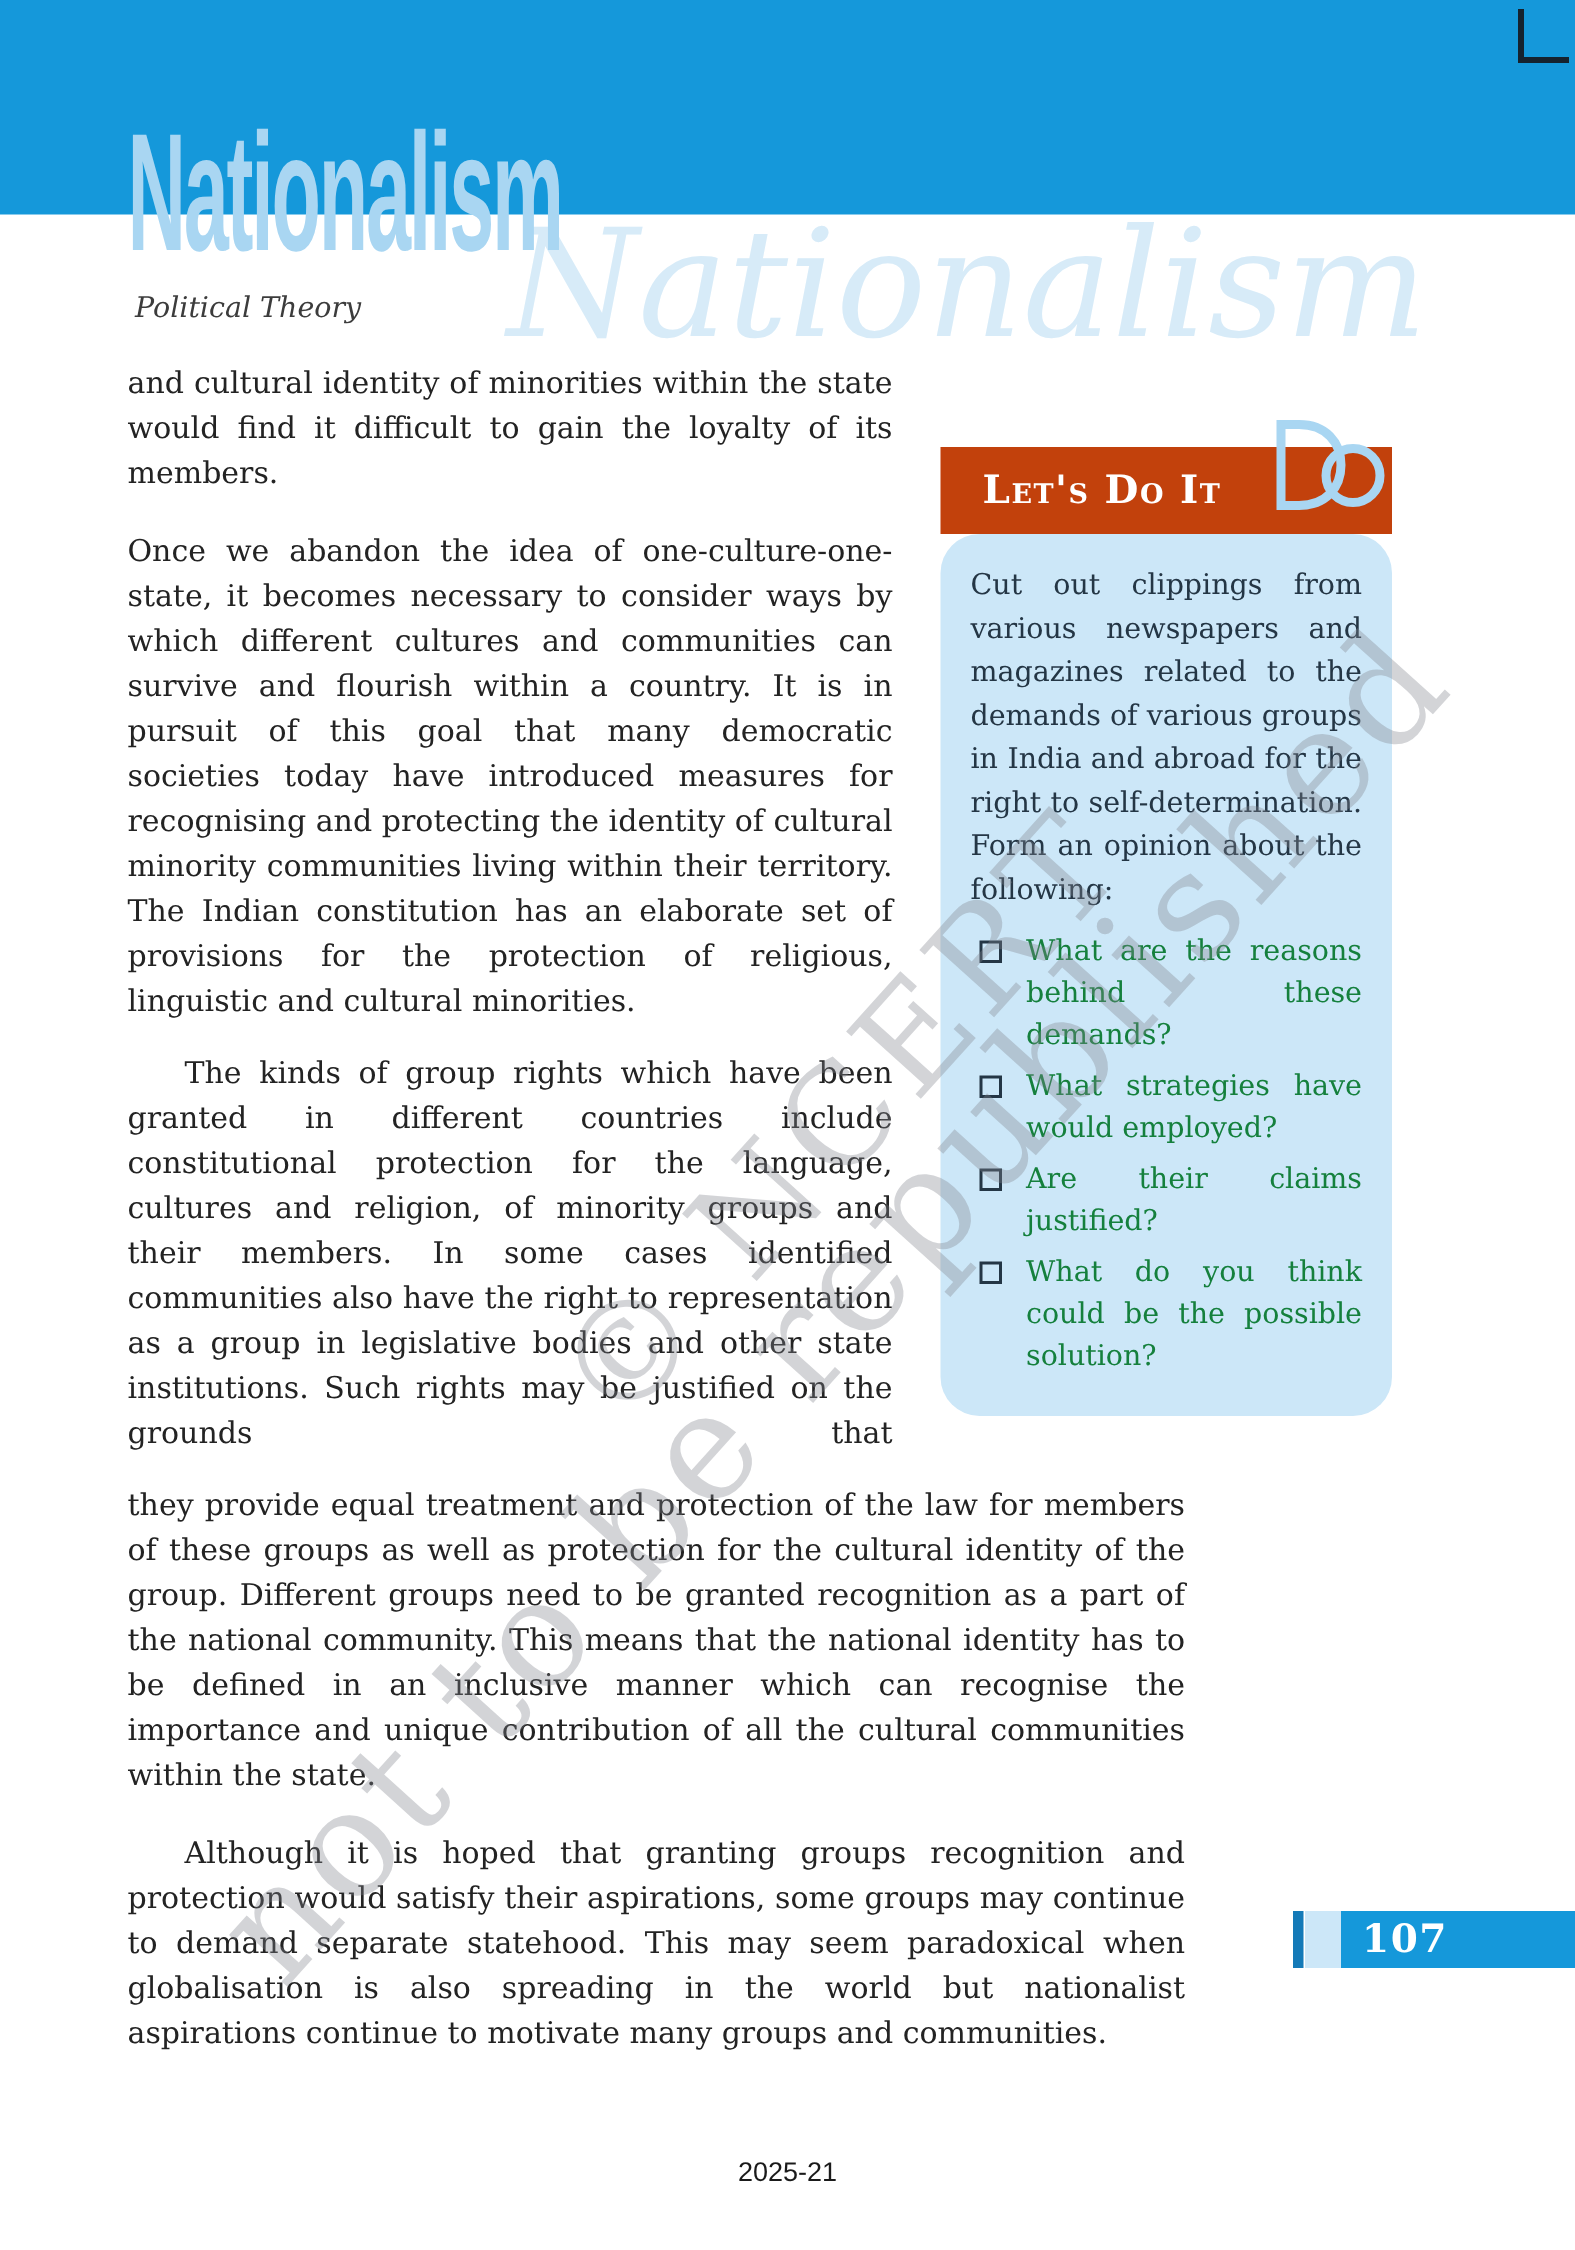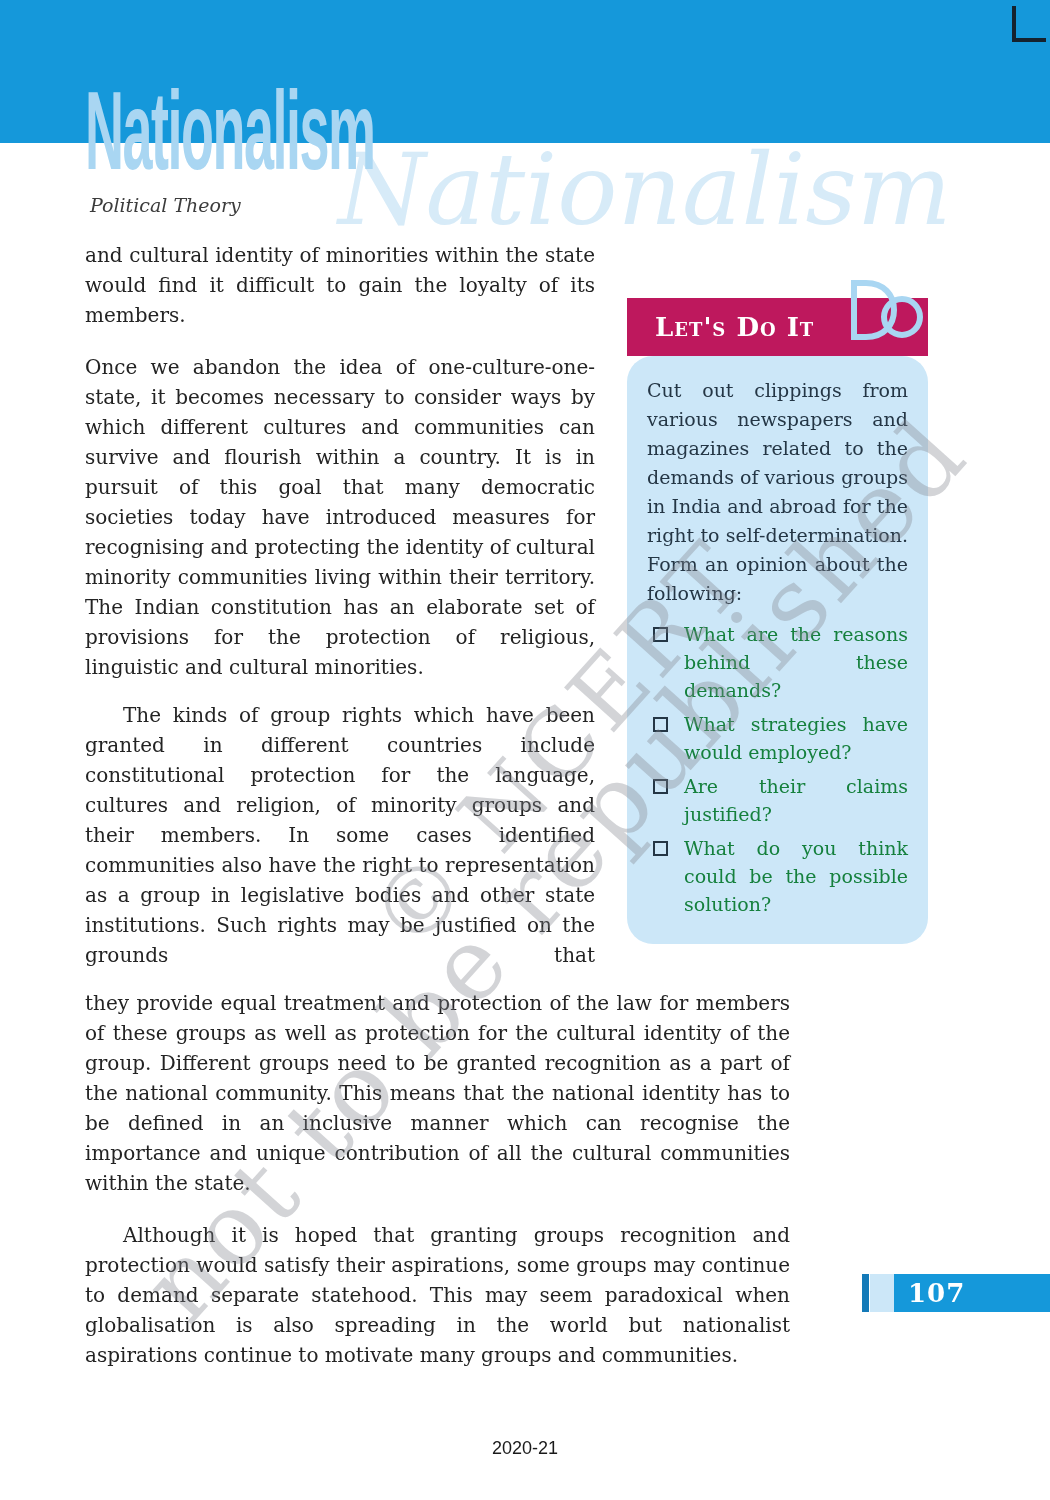--- a/index.html
+++ b/index.html
@@ -44,21 +44,21 @@
     font-size:26px; line-height:38px; color:#7e8a94; font-weight:bold;
     font-variant:small-caps; letter-spacing:0.5px;
   }
   .heading .hnum { margin-right:10px; }
   .fullwidth { width:705px; margin-top:18px; }
 
   
   .letsbox { position:absolute; left:542px; top:58px; width:301px; }
   .do-graphic { position:absolute; top:-18px; right:4px; width:78px; height:60px; z-index:3; }
   .letsbox-header {
-    background:#be185d; height:58px; display:flex; align-items:center; padding-left:28px;
+    background:#c2410c; height:58px; display:flex; align-items:center; padding-left:28px;
   }
   .letsbox-title {
     color:#ffffff; font-variant:small-caps; font-weight:bold; font-size:26px;
     letter-spacing:1px;
   }
   .letsbox-body { background:#cce7f8; padding:20px 20px 26px 20px;border-radius:26px; }
   .letsbox-body .intro { margin:0; font-size:19px; line-height:29px; text-align:justify; color:#243645; }
   .qlist { list-style:none; margin:12px 0 0 0; padding:0; }
   .qlist li { display:flex; margin-top:6px; }
   .sq-bullet { flex:0 0 auto; width:11px; height:11px; border:2px solid #243645; margin:7px 16px 0 6px; }
@@ -149,15 +149,15 @@
   <div class="wm wm2">not to be republished</div>
 
   <div class="pagenum">
     <span class="pn-bar"></span>
     <span class="pn-sq"></span>
     <span class="pn-box">
       <span class="pn-num">107</span>
     </span>
   </div>
 
-  <div class="footer-year">2020-21</div>
+  <div class="footer-year">2025-21</div>
 
 </div>
 
 </body></html>

